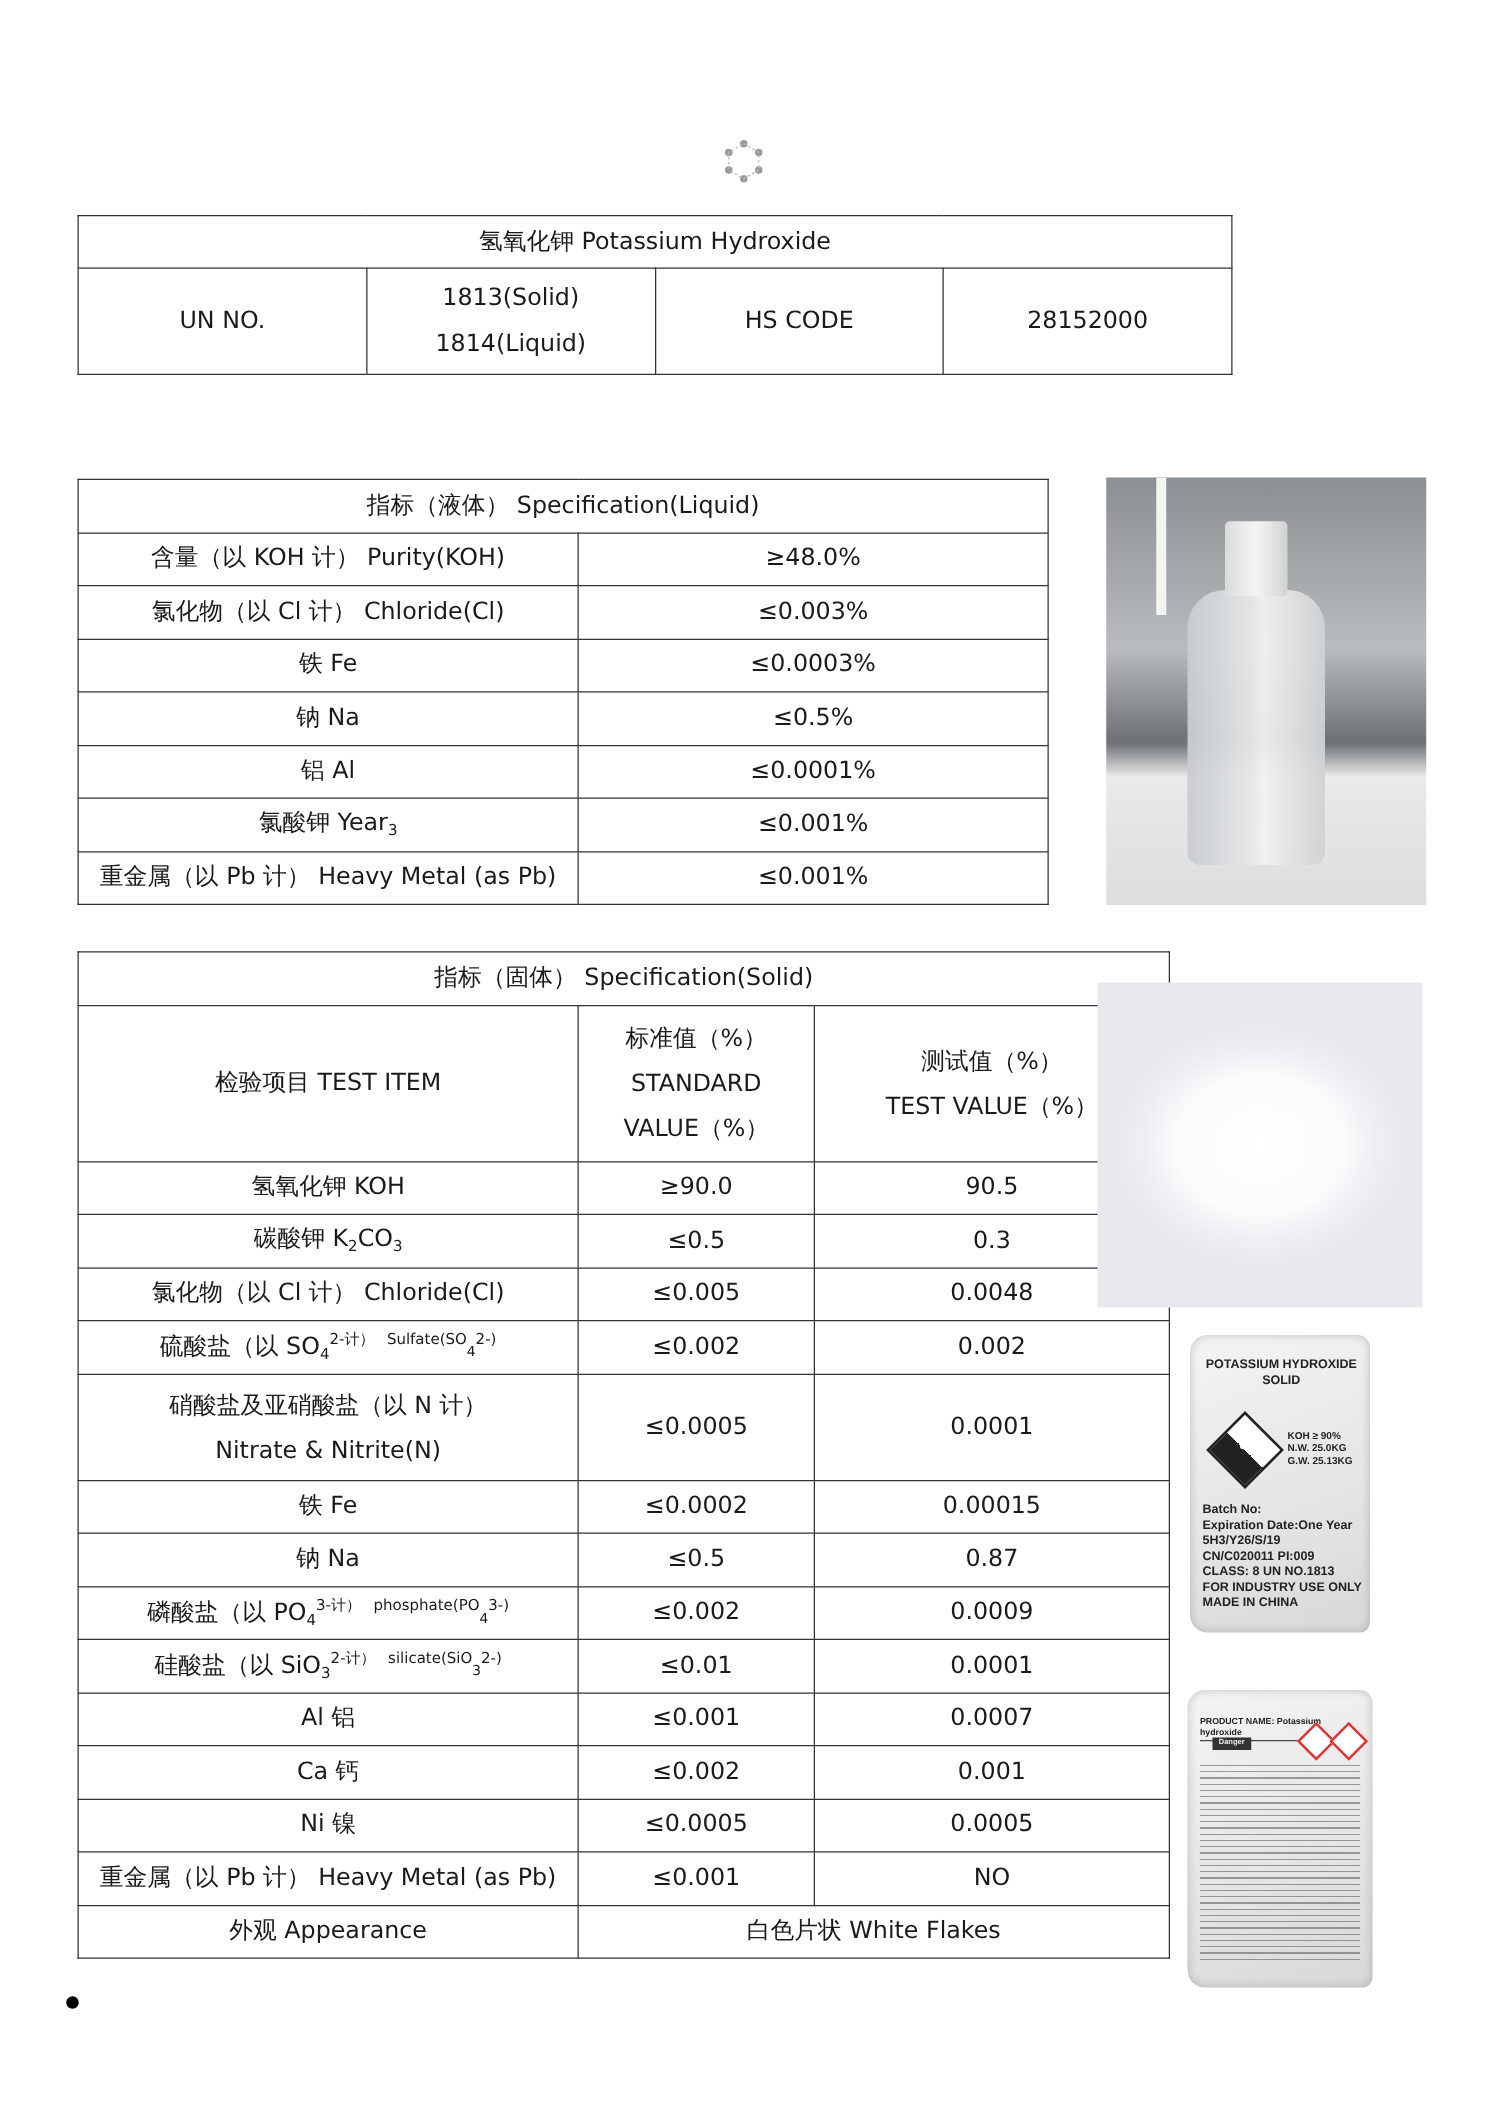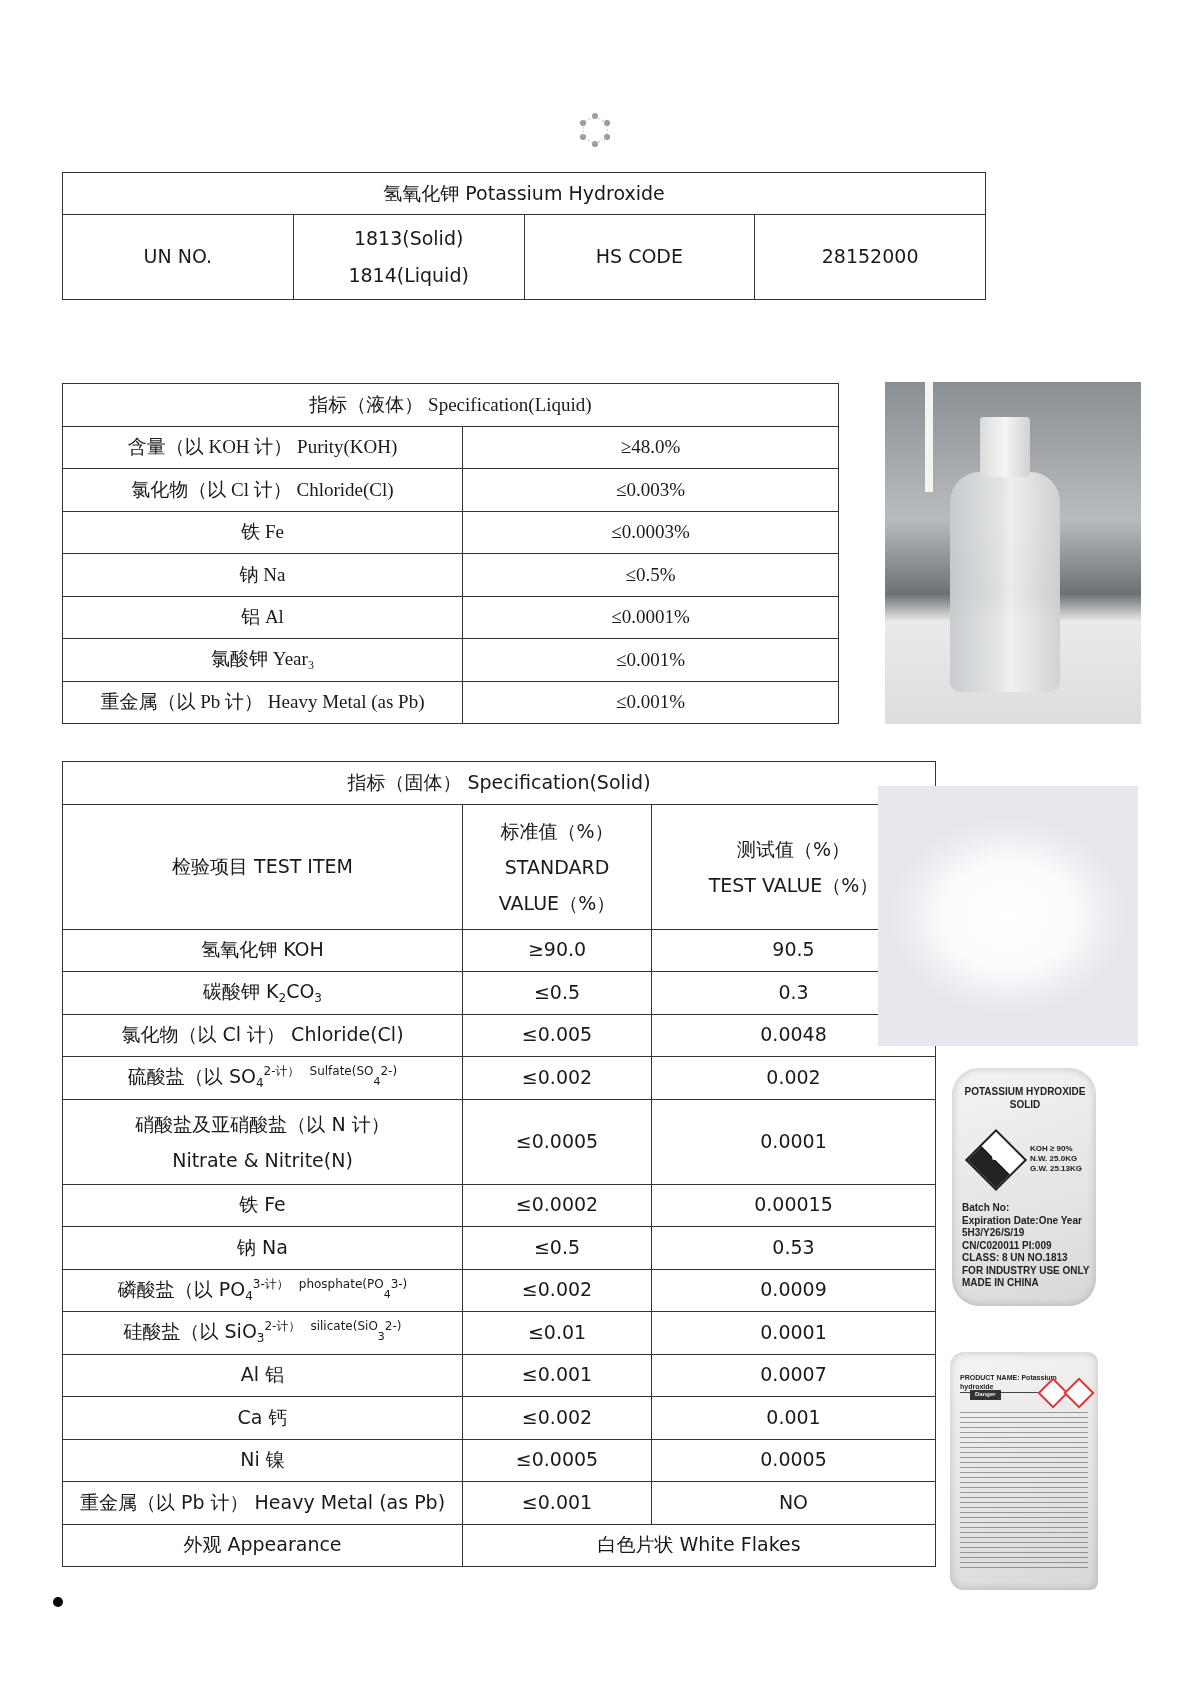--- a/index.html
+++ b/index.html
@@ -16,21 +16,21 @@
   table { border-collapse: collapse; position: absolute; table-layout: fixed; }
   td {
     border: 1.5px solid #333; text-align: center; vertical-align: middle;
     font-size: 19px; padding: 0 4px; line-height: 1.25;
   }
   .t-top { left: 62px; top: 172px; width: 924px; }
   .t-top td { height: 41px; }
   .t-top tr.tall td { height: 84px; }
   .t-top .stack { line-height: 37px; }
   .t-liq { left: 62px; top: 383px; width: 777px; }
-  .t-liq td { height: 41.5px; font-family: Liberation Serif, serif; }
+  .t-liq td { height: 41.5px; }
   .t-sol { left: 62px; top: 761px; width: 874px; }
   .t-sol td { height: 41.5px; }
   .t-sol tr.hdr2 td { height: 124px; }
   .t-sol tr.tall td { height: 84px; }
   .t-sol .stack { line-height: 36px; }
   .t-sol .stack3 { line-height: 36px; }
   sub { font-size: 12px; vertical-align: -4px; }
   sup { font-size: 12px; vertical-align: 8px; }
   .small { font-size: 12px; vertical-align: 8px; margin-left: 10px; }
   .small sub { font-size: 11px; vertical-align: -10px; }
@@ -52,21 +52,21 @@
   .flakes {
     left: 878px; top: 786px; width: 260px; height: 260px;
     background: radial-gradient(ellipse 46% 38% at 50% 50%, #ffffff 0%, #fbfbfb 55%, #eceef2 80%, #e6e8ed 100%);
   }
   .bag {
     background: linear-gradient(160deg, #f4f4f4 0%, #e4e4e4 60%, #d8d8d8 100%);
     border-radius: 14px 10px 8px 14px; color: #222;
     font-family: "Liberation Sans", sans-serif; font-weight: bold; font-size: 9px; line-height: 1.25;
     box-shadow: inset 0 0 8px rgba(0,0,0,0.2);
   }
-  .bag1 { left: 952px; top: 1068px; width: 144px; height: 238px; padding: 0; border-radius: 27px; }
+  .bag1 { left: 952px; top: 1068px; width: 144px; height: 238px; padding: 0; }
   .bag1 .b-title { position:absolute; left: 8px; top: 18px; width: 130px; text-align:center; font-size: 10px; }
   .bag1 .diamond {
     position:absolute; left: 22px; top: 70px; width: 40px; height: 40px; transform: rotate(45deg);
     border: 2px solid #222; background: linear-gradient(180deg,#fff 50%, #222 50%);
   }
   .bag1 .diamond span { position:absolute; left: 14px; top: 12px; transform: rotate(-45deg); color:#fff; font-size: 11px; }
   .bag1 .spec { position:absolute; left: 78px; top: 76px; font-size: 8px; }
   .bag1 .lines { position:absolute; left: 10px; top: 134px; font-size: 10px; }
   .bag2 { left: 950px; top: 1352px; width: 148px; height: 238px; }
   .bag2 .pn { position:absolute; left: 10px; top: 22px; width: 125px; font-size: 7px; border-bottom: 1px solid #444; }
@@ -209,21 +209,21 @@
     <td>0.0001</td>
   </tr>
   <tr>
     <td>铁  Fe</td>
     <td>≤0.0002</td>
     <td>0.00015</td>
   </tr>
   <tr>
     <td>钠  Na</td>
     <td>≤0.5</td>
-    <td>0.53</td>
+    <td>0.87</td>
   </tr>
   <tr>
     <td><span>磷酸盐（以 PO</span><sub>4</sub><sup>3-计）</sup><span class="small"><span>phosphate(PO</span><sub>4</sub><span>3-)</span></span></td>
     <td>≤0.002</td>
     <td>0.0009</td>
   </tr>
   <tr>
     <td><span>硅酸盐（以 SiO</span><sub>3</sub><sup>2-计）</sup><span class="small"><span>silicate(SiO</span><sub>3</sub><span>2-)</span></span></td>
     <td>≤0.01</td>
     <td>0.0001</td>

